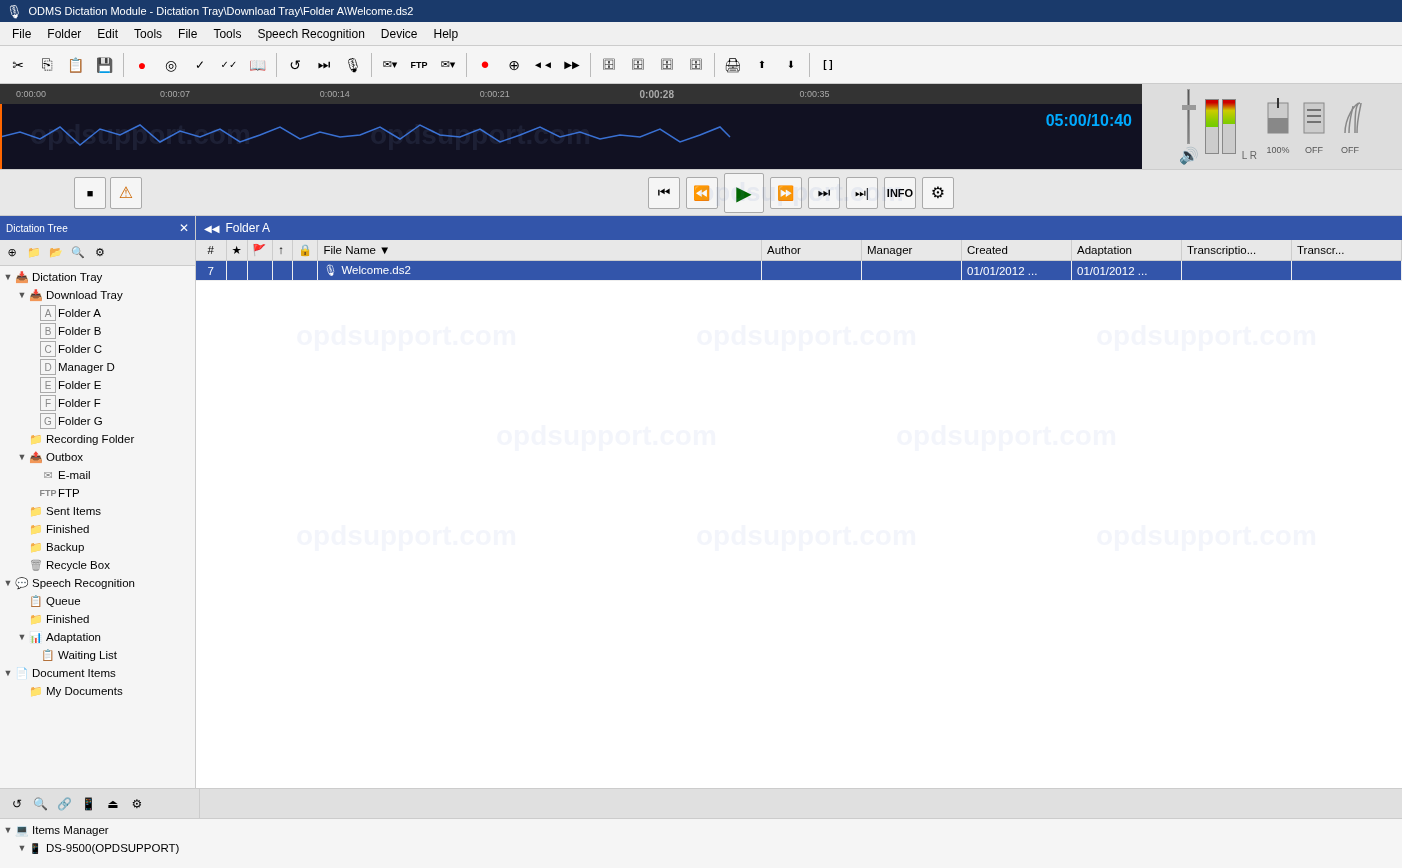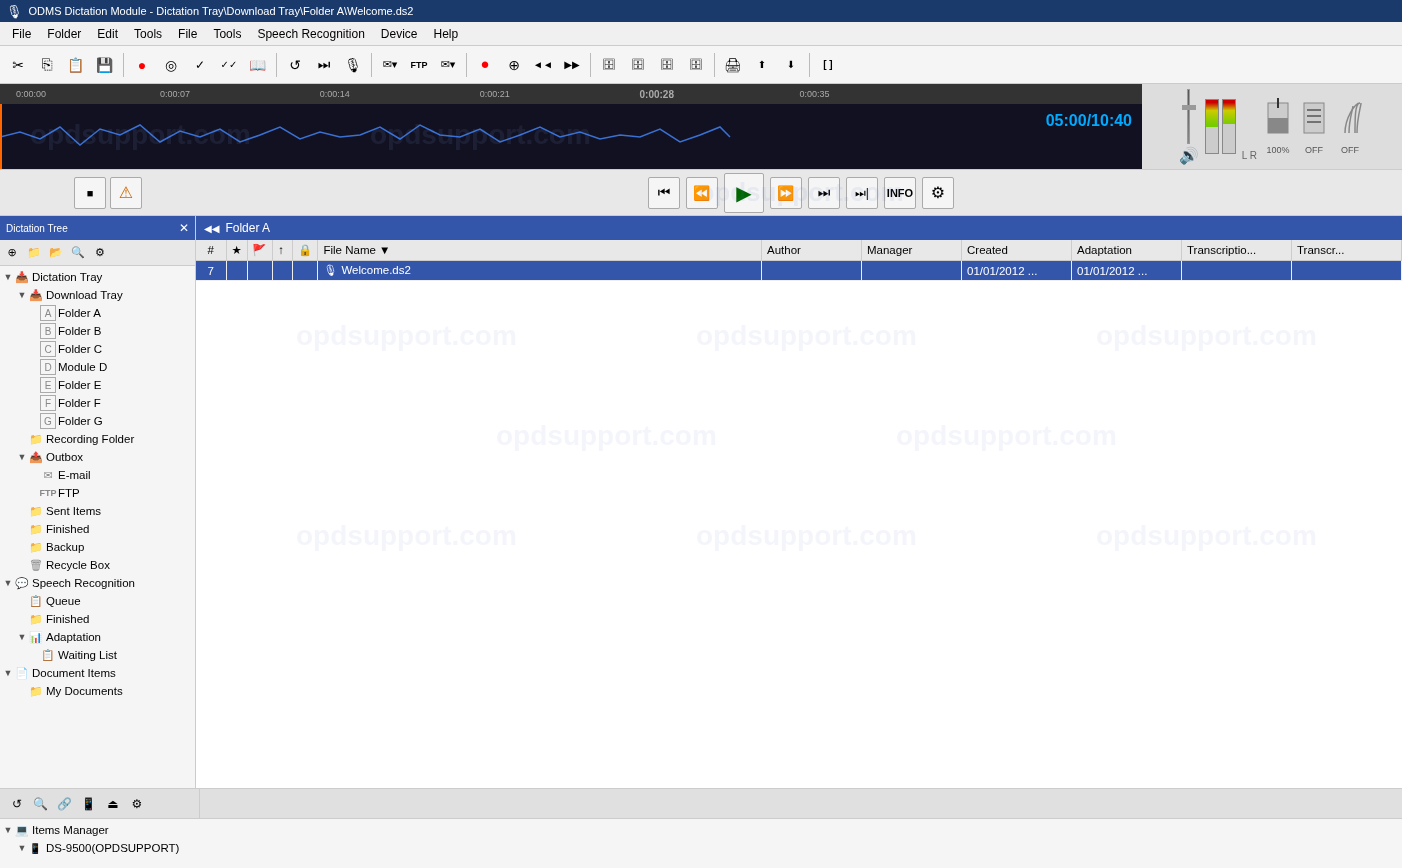--- a/index.html
+++ b/index.html
@@ -510,21 +510,21 @@
           <span>Folder B</span>
         </div>
         <div class="tree-item indent2" style="padding-left:28px;">
           <span class="tree-toggle" style="width:12px;"></span>
           <span class="tree-icon" style="font-size:10px;color:#888;border:1px solid #aaa;padding:0 1px;">C</span>
           <span>Folder C</span>
         </div>
         <div class="tree-item indent2" style="padding-left:28px;">
           <span class="tree-toggle" style="width:12px;"></span>
           <span class="tree-icon" style="font-size:10px;color:#888;border:1px solid #aaa;padding:0 1px;">D</span>
-          <span>Module D</span>
+          <span>Manager D</span>
         </div>
         <div class="tree-item indent2" style="padding-left:28px;">
           <span class="tree-toggle" style="width:12px;"></span>
           <span class="tree-icon" style="font-size:10px;color:#888;border:1px solid #aaa;padding:0 1px;">E</span>
           <span>Folder E</span>
         </div>
         <div class="tree-item indent2" style="padding-left:28px;">
           <span class="tree-toggle" style="width:12px;"></span>
           <span class="tree-icon" style="font-size:10px;color:#888;border:1px solid #aaa;padding:0 1px;">F</span>
           <span>Folder F</span>

